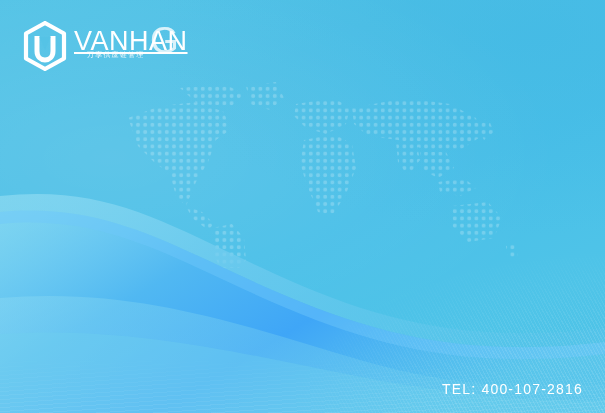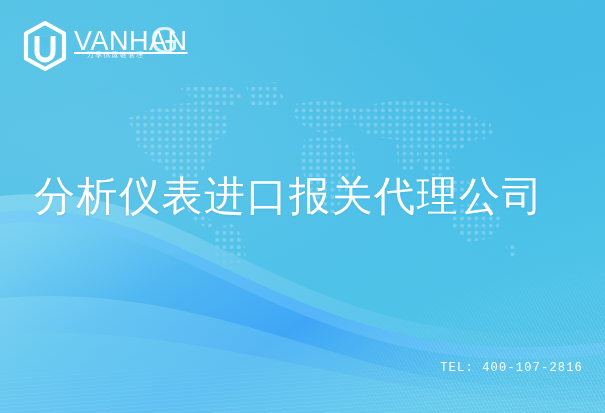--- a/index.html
+++ b/index.html
@@ -147,23 +147,23 @@
     font-family: "DejaVu Sans", "Liberation Sans", sans-serif;
     letter-spacing: 1.5px;
     white-space: nowrap;
     text-shadow: 0 1px 2px rgba(40,140,180,0.18);
   }
 
   
   .tel {
     position: absolute;
     right: 22px;
-    bottom: 38px;
-    font-family: Liberation Mono, monospace;
-    font-size: 12px;
+    bottom: 16px;
+    font-family: Liberation Sans, sans-serif;
+    font-size: 14px;
     letter-spacing: 1.2px;
     color: #ffffff;
     white-space: nowrap;
   }
 </style>
 </head>
 <body>
 
 <div id="banner">
 
@@ -258,17 +258,16 @@
         <path d="M17.5 16 L23 29 L28.5 16 Z" fill="#55c3e6"></path>
       </svg>
     </div>
     <div class="logo-text">
       <span class="logo-word">VANHAN</span>
       <span class="logo-g">G</span>
       <span class="logo-sub">万享供应链管理</span>
     </div>
   </div>
 
-  <div class="headline">分析仪表进口报关代理公司</div>
 
   <div class="tel">TEL: 400-107-2816</div>
 
 </div>
 
 </body></html>

